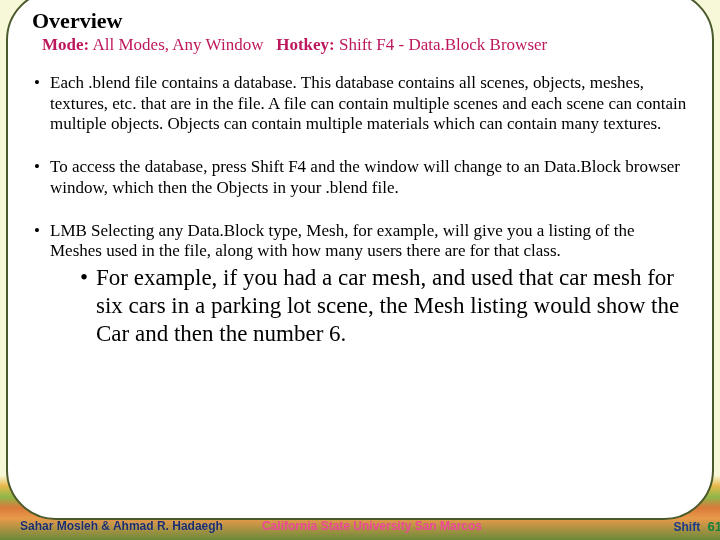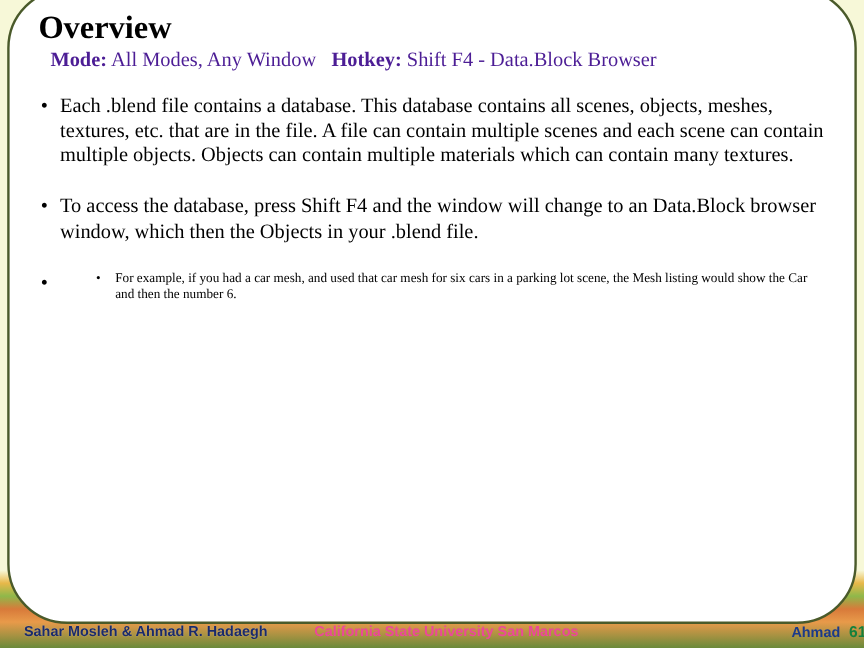--- a/index.html
+++ b/index.html
@@ -26,28 +26,28 @@
     border: 2px solid #4a5a2a;
     border-radius: 50px;
   }
   .content {
     position: absolute;
     left: 32px;
     top: 8px;
     width: 658px;
   }
   .title {
-    font-size: 27px;
+    font-size: 22px;
     font-weight: bold;
     color: #000;
     margin-bottom: 1px;
   }
   .subtitle {
     font-size: 17px;
-    color: #4c1d95;
+    color: #be185d;
     margin-left: 10px;
     margin-bottom: 14px;
   }
   .subtitle .lbl { font-weight: bold; }
   ul.main {
     list-style: none;
     padding-left: 0;
   }
   ul.main > li {
     position: relative;
@@ -66,21 +66,21 @@
     font-size: 17px;
   }
   ul.sub {
     list-style: none;
     padding-left: 30px;
     margin-top: 2px;
   }
   ul.sub > li {
     position: relative;
     padding-left: 16px;
-    font-size: 11px;
+    font-size: 23px;
     line-height: 1.22;
   }
   ul.sub > li::before {
     content: "•";
     position: absolute;
     left: 0;
     top: 0;
   }
   .footer {
     position: absolute;
@@ -130,29 +130,30 @@
   </div>
 
   <ul class="main">
     <li>
       <span>Each .blend file contains a database. This database contains all scenes, objects, meshes, textures, etc. that are in the file. A file can contain multiple scenes and each scene can contain multiple objects. Objects can contain multiple materials which can contain many textures.</span>
     </li>
     <li>
       <span>To access the database, press Shift F4 and the window will change to an Data.Block browser window, which then the Objects in your .blend file.</span>
     </li>
     <li>
+      <span>LMB Selecting any Data.Block type, Mesh, for example, will give you a listing of the Meshes used in the file, along with how many users there are for that class.</span>
       <ul class="sub">
         <li>
           <span>For example, if you had a car mesh, and used that car mesh for six cars in a parking lot scene, the Mesh listing would show the Car and then the number 6.</span>
         </li>
       </ul>
     </li>
   </ul>
 </div>
 
 <div class="footer">
   <div class="authors">Sahar Mosleh &amp; Ahmad R. Hadaegh</div>
   <div class="uni">California State University San Marcos</div>
   <div class="page">
-    <span>Ahmad</span>
+    <span>Shift</span>
     <span class="num">61</span>
   </div>
 </div>
 
 </body></html>

